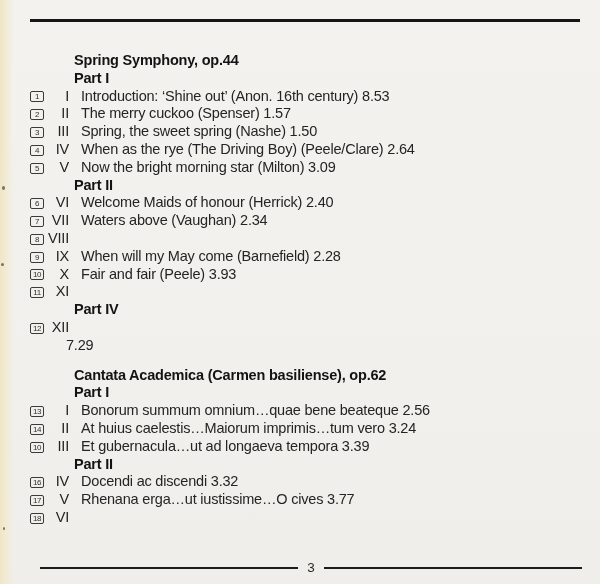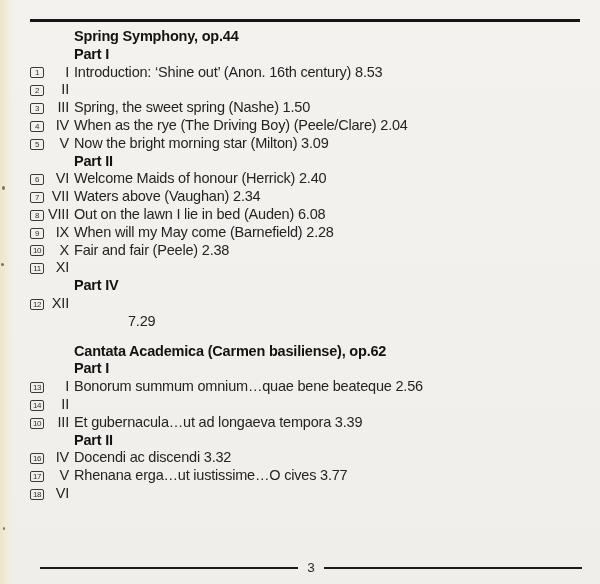--- a/index.html
+++ b/index.html
@@ -15,43 +15,43 @@
     background:
       linear-gradient(90deg, #efe5c6 0px, #f1ead3 5px, rgba(242,241,237,0) 14px),
       linear-gradient(180deg, #f3f2ee 0%, #f1f0ec 60%, #efeeea 100%);
     color: #222;
   }
   .rule-top {
     position: absolute; top: 19px; left: 30px; right: 20px;
     height: 3px; background: #161616;
   }
   .content {
-    position: absolute; top: 28px; left: 30px; right: 18px;
+    position: absolute; top: 52px; left: 30px; right: 18px;
     font-size: 14.5px; letter-spacing: -0.2px; color: #242424;
   }
   .row { height: 17.8px; line-height: 17.8px; white-space: nowrap; }
   .heading, .part {
     font-weight: 700; color: #131313; margin-left: 44px;
   }
   .track { display: flex; align-items: center; }
   .tnum {
     flex: 0 0 auto;
     width: 12px; height: 9px;
     border: 1px solid #3a3a3a; border-radius: 2px;
     font-size: 8px; line-height: 9px; letter-spacing: -0.5px;
     text-align: center; color: #2e2e2e;
     margin-top: 1px;
   }
   .roman {
     flex: 0 0 auto;
     width: 25px; text-align: right; margin-right: 5px;
     line-height: 17.8px;
   }
-  .ttext { flex: 0 0 auto; line-height: 17.8px; }
-  .cont { margin-left: 98px; }
+  .ttext { flex: 0 0 auto; line-height: 17.8px; margin-left: 7px; }
+  .cont { margin-left: 36px; }
   .work2 { margin-top: 12px; }
   .footer {
     position: absolute; top: 560px; left: 40px; right: 18px;
     display: flex; align-items: center;
   }
   .fline { flex: 1 1 auto; height: 2px; background: #1c1c1c; }
   .pagenum {
     flex: 0 0 auto; padding: 0 9px;
     font-size: 13.5px; color: #2a2a2a;
   }
@@ -72,30 +72,31 @@
     <div class="row part">Part I</div>
 
     <div class="row track">
       <span class="tnum">1</span>
       <span class="roman">I</span>
       <span class="ttext">Introduction: ‘Shine out’ (Anon. 16th century) 8.53</span>
     </div>
     <div class="row track">
       <span class="tnum">2</span>
       <span class="roman">II</span>
+      <span class="ttext">The merry cuckoo (Spenser) 1.57</span>
     </div>
     <div class="row track">
       <span class="tnum">3</span>
       <span class="roman">III</span>
       <span class="ttext">Spring, the sweet spring (Nashe) 1.50</span>
     </div>
     <div class="row track">
       <span class="tnum">4</span>
       <span class="roman">IV</span>
-      <span class="ttext">When as the rye (The Driving Boy) (Peele/Clare) 2.04</span>
+      <span class="ttext">When as the rye (The Driving Boy) (Peele/Clare) 2.64</span>
     </div>
     <div class="row track">
       <span class="tnum">5</span>
       <span class="roman">V</span>
       <span class="ttext">Now the bright morning star (Milton) 3.09</span>
     </div>
 
     <div class="row part">Part II</div>
 
     <div class="row track">
@@ -104,33 +105,32 @@
       <span class="ttext">Welcome Maids of honour (Herrick) 2.40</span>
     </div>
     <div class="row track">
       <span class="tnum">7</span>
       <span class="roman">VII</span>
       <span class="ttext">Waters above (Vaughan) 2.34</span>
     </div>
     <div class="row track">
       <span class="tnum">8</span>
       <span class="roman">VIII</span>
-      <span class="ttext">Out on the lawn I lie in bed (Auden) 6.08</span>
     </div>
 
 
     <div class="row track">
       <span class="tnum">9</span>
       <span class="roman">IX</span>
       <span class="ttext">When will my May come (Barnefield) 2.28</span>
     </div>
     <div class="row track">
       <span class="tnum">10</span>
       <span class="roman">X</span>
-      <span class="ttext">Fair and fair (Peele) 2.38</span>
+      <span class="ttext">Fair and fair (Peele) 3.93</span>
     </div>
     <div class="row track">
       <span class="tnum">11</span>
       <span class="roman">XI</span>
     </div>
 
     <div class="row part">Part IV</div>
 
     <div class="row track">
       <span class="tnum">12</span>
@@ -143,20 +143,21 @@
       <div class="row part">Part I</div>
 
       <div class="row track">
         <span class="tnum">13</span>
         <span class="roman">I</span>
         <span class="ttext">Bonorum summum omnium…quae bene beateque 2.56</span>
       </div>
       <div class="row track">
         <span class="tnum">14</span>
         <span class="roman">II</span>
+        <span class="ttext">At huius caelestis…Maiorum imprimis…tum vero 3.24</span>
       </div>
       <div class="row track">
         <span class="tnum">10</span>
         <span class="roman">III</span>
         <span class="ttext">Et gubernacula…ut ad longaeva tempora 3.39</span>
       </div>
 
       <div class="row part">Part II</div>
 
       <div class="row track">

